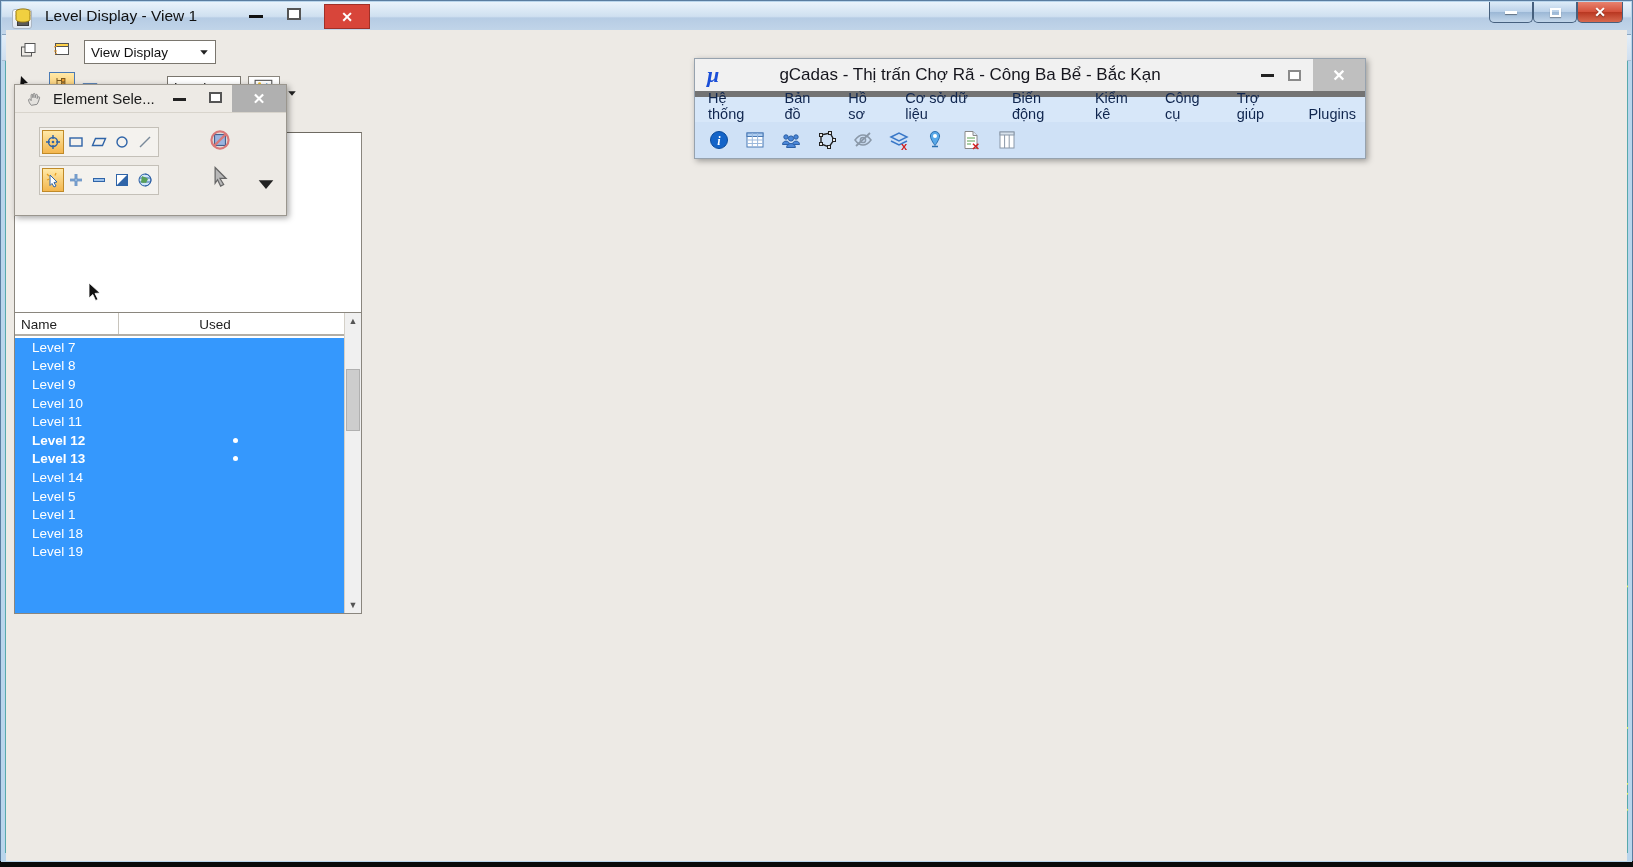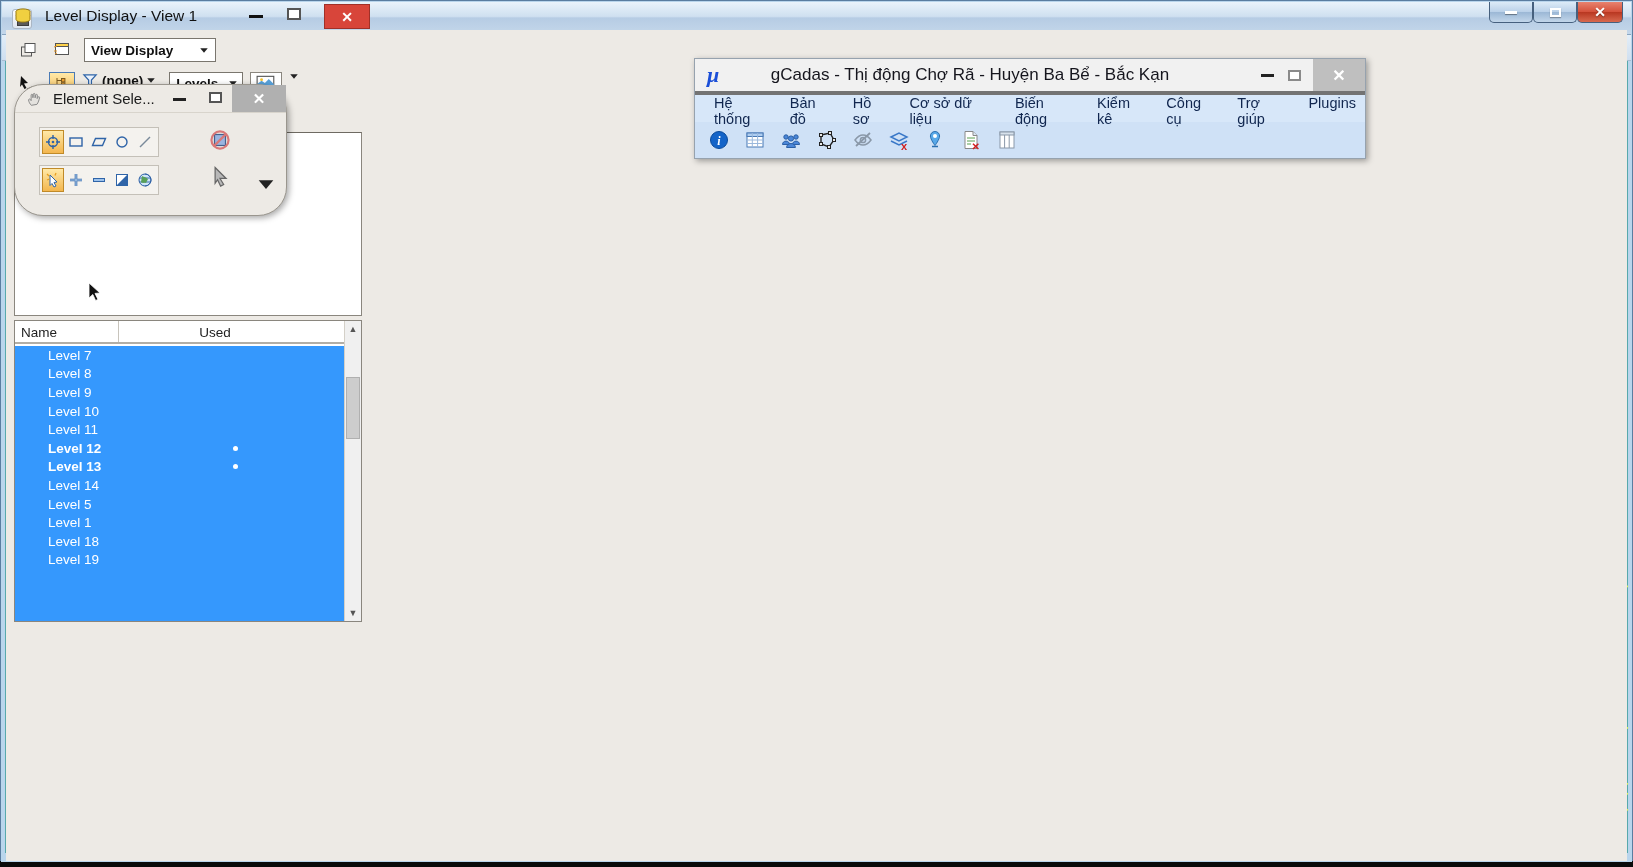--- a/index.html
+++ b/index.html
@@ -37,80 +37,80 @@
   
   .dlg { position:absolute; background:#edeae5; border:1px solid #9a968e;
     box-shadow:2px 2px 6px rgba(0,0,0,.35); }
   .dlg-title { position:relative; height:27px; display:flex; align-items:center; padding-left:10px; }
   .dlg-title .t { font-size:15px; color:#1a1a1a; margin-left:10px; }
   .flat-min { width:13px; height:3px; background:#222; }
   .flat-max { width:13px; height:11px; border:2px solid #555; background:#fff; }
   .gray-close { position:absolute; right:0; top:0; background:#b0b0b0; color:#fff;
     display:flex; align-items:center; justify-content:center; font-weight:bold; }
   
-  .es { left:14px; top:84px; width:273px; height:132px; z-index:30;border-radius:29px; }
+  .es { left:14px; top:84px; width:273px; height:132px; z-index:30; }
   .es .gray-close { width:54px; height:27px; font-size:15px; }
   .es-body { position:relative; height:104px; border-top:1px solid #d8d4cc; }
   .es-group { position:absolute; border:1px solid #c4c0b8; background:#f4f2ee; display:flex; padding:2px; gap:1px; }
   .es-cell { width:22px; height:24px; display:flex; align-items:center; justify-content:center; }
   .es-cell.sel { background:linear-gradient(#ffe9a8,#f3b64e); border:1px solid #c08a28; }
   .es-cell svg { width:18px; height:18px; }
   .es-solo { position:absolute; width:26px; height:26px; display:flex; align-items:center; justify-content:center; }
   .es-solo svg { width:22px; height:22px; }
   
   .gc { left:694px; top:58px; width:672px; height:101px; background:#fff; border:1px solid #96a2ae; z-index:25; }
   .gc-title { position:relative; height:32px; background:#f1f1f1; display:flex; align-items:center; }
   .gc-mu { font-size:22px; font-weight:bold; font-style:italic; color:#1b4fd8; margin-left:12px;
     font-family:"Liberation Serif", serif; }
   .gc-title .t { position:absolute; left:0; right:120px; text-align:center; font-size:17px; color:#15151d; }
   .gc-ctrl { position:absolute; top:0; right:0; height:32px; display:flex; align-items:center; }
   .gc-ctrl .flat-min { margin-right:14px; }
   .gc-ctrl .flat-max { border-color:#8a8a8a; margin-right:12px; }
   .gc .gray-close { width:52px; height:32px; background:#bfbfbf; font-size:16px; }
-  .gc-menu { height:31px; background:#d7e7f9; border-top:4px solid #737373; display:flex; align-items:flex-start;
-    padding-left:10px; gap:0; }
+  .gc-menu { height:31px; background:#d7e7f9; border-top:6px solid #737373; display:flex; align-items:flex-end;
+    padding-left:4px; gap:0; }
   .gc-menu span { font-size:14.5px; color:#10264f; padding:0 9px; cursor:default; }
   .gc-tools { height:36px; background:#cfe1f6; display:flex; align-items:center; padding-left:12px; gap:12px; }
   .gc-tools .gi { width:24px; height:24px; display:flex; align-items:center; justify-content:center; }
   .gc-tools svg { width:22px; height:22px; }
   
   .ld { left:38px; top:232px; width:376px; height:607px; background:#c4b5fd; border:1px solid #8a4fa0;
     z-index:40; box-shadow:3px 3px 8px rgba(0,0,0,.35); }
   .ld-title { position:relative; height:30px; display:flex; align-items:center; }
   .ld-title .t { font-size:15.5px; color:#111; margin-left:12px; }
   .ld-title svg { width:20px; height:20px; margin-left:12px; }
   .ld-min { position:absolute; right:112px; top:14px; width:14px; height:3px; background:#111; }
   .ld-max { position:absolute; right:74px; top:7px; width:14px; height:12px; border:2px solid #555; background:#fff; }
   .ld-close { position:absolute; right:5px; top:3px; width:46px; height:25px; background:#d8453a;
     border:1px solid #a03028; display:flex; align-items:center; justify-content:center;
     color:#fff; font-weight:bold; font-size:14px; }
   .ld-body { position:absolute; left:6px; right:6px; top:30px; bottom:6px; background:#edeae5; }
-  .ld-row { position:absolute; display:flex; align-items:flex-start;font-weight:bold; }
+  .ld-row { position:absolute; display:flex; align-items:flex-end; }
   .ibtn { width:26px; height:26px; display:flex; align-items:center; justify-content:center; }
   .ibtn svg { width:20px; height:20px; }
   .ibtn.toggled { background:linear-gradient(#ffe9a8,#f3b64e); border:1px solid #4a7ab5; }
   .dd { height:24px; background:#fff; border:1px solid #7a766e; display:flex; align-items:center;
     font-size:13.5px; color:#111; padding:0 6px; position:relative; }
   .dd .dda { margin-left:auto; padding-left:10px; }
   .ddtext { font-size:13.5px; color:#111; }
   .filebox { position:absolute; left:8px; top:102px; width:348px; height:184px; background:#fff;
     border:1px solid #8a867e; border-top-color:#6e6a62; overflow:hidden; }
   .fileitem { display:inline-flex; align-items:center; gap:4px; margin:2px; padding:1px 4px 1px 2px;
     background:#d2ebff; border:1px solid #74b2e0; }
   .fileitem span { font-size:13.5px; color:#111; }
-  .lvl-table { position:absolute; left:8px; top:290px; width:348px; height:302px; background:#fff;
+  .lvl-table { position:absolute; left:8px; top:282px; width:348px; height:302px; background:#fff;
     border:1px solid #8a867e; }
   .lvl-head { position:absolute; left:0; top:0; right:17px; height:23px; background:#fff;
     border-bottom:2px solid #b2aea6; }
   .lvl-head .hn { position:absolute; left:6px; top:4px; font-size:13.5px; color:#222; }
   .lvl-head .hu { position:absolute; left:120px; width:160px; text-align:center; top:4px; font-size:13.5px; color:#222; }
   .lvl-head .hdiv { position:absolute; left:103px; top:0; bottom:0; width:1px; background:#c8c4bc; }
   .lvl-rows { position:absolute; left:0; top:25px; right:17px; bottom:0; background:#3598fd; overflow:hidden; }
   .lvl-row { position:relative; height:18.6px; display:flex; align-items:center; }
-  .lvl-row .nm { color:#fff; font-size:13.5px; padding-left:17px;margin-left:16px; }
+  .lvl-row .nm { color:#fff; font-size:13.5px; padding-left:17px; }
   .lvl-row.bold .nm { font-weight:bold; }
   .lvl-row .dot { position:absolute; left:218px; width:5px; height:5px; border-radius:50%; background:#fff; }
   .sbar { position:absolute; right:0; top:0; bottom:0; width:17px; background:#f0f0f0; border-left:1px solid #d4d0c8; }
   .sarr { position:absolute; left:0; width:16px; height:16px; background:#f0f0f0; color:#555;
     font-size:9px; display:flex; align-items:center; justify-content:center; }
   .sthumb { position:absolute; left:1px; width:14px; background:#cdcdcd; border:1px solid #b0b0b0; }
   
   .map { position:absolute; left:4px; right:4px; top:60px; height:792px; background:#57a9ac; overflow:hidden; }
   .bottom-strip { position:absolute; left:0; right:0; top:852px; height:9px; background:#b9d5ec; }
   .cursor { position:absolute; z-index:60; }
@@ -460,21 +460,21 @@
         <svg viewBox="0 0 18 18" width="12" height="12">
             <path d="M3 6l6 7 6-7z" fill="#222"></path>
           </svg>
       </div>
     </div>
   </div>
 
   <div class="gc dlg" style="padding:0">
     <div class="gc-title">
       <span class="gc-mu">μ</span>
-      <span class="t">gCadas - Thị động Chợ Rã - Huyện Ba Bể - Bắc Kạn</span>
+      <span class="t">gCadas - Thị trấn Chợ Rã - Công Ba Bể - Bắc Kạn</span>
       <div class="gc-ctrl">
         <div class="flat-min"></div>
         <div class="flat-max"></div>
         <div class="gray-close" style="position:static">✕</div>
       </div>
     </div>
     <div class="gc-menu" id="gc-menu">
         <span>Hệ thống</span>
         <span>Bản đồ</span>
         <span>Hồ sơ</span>

